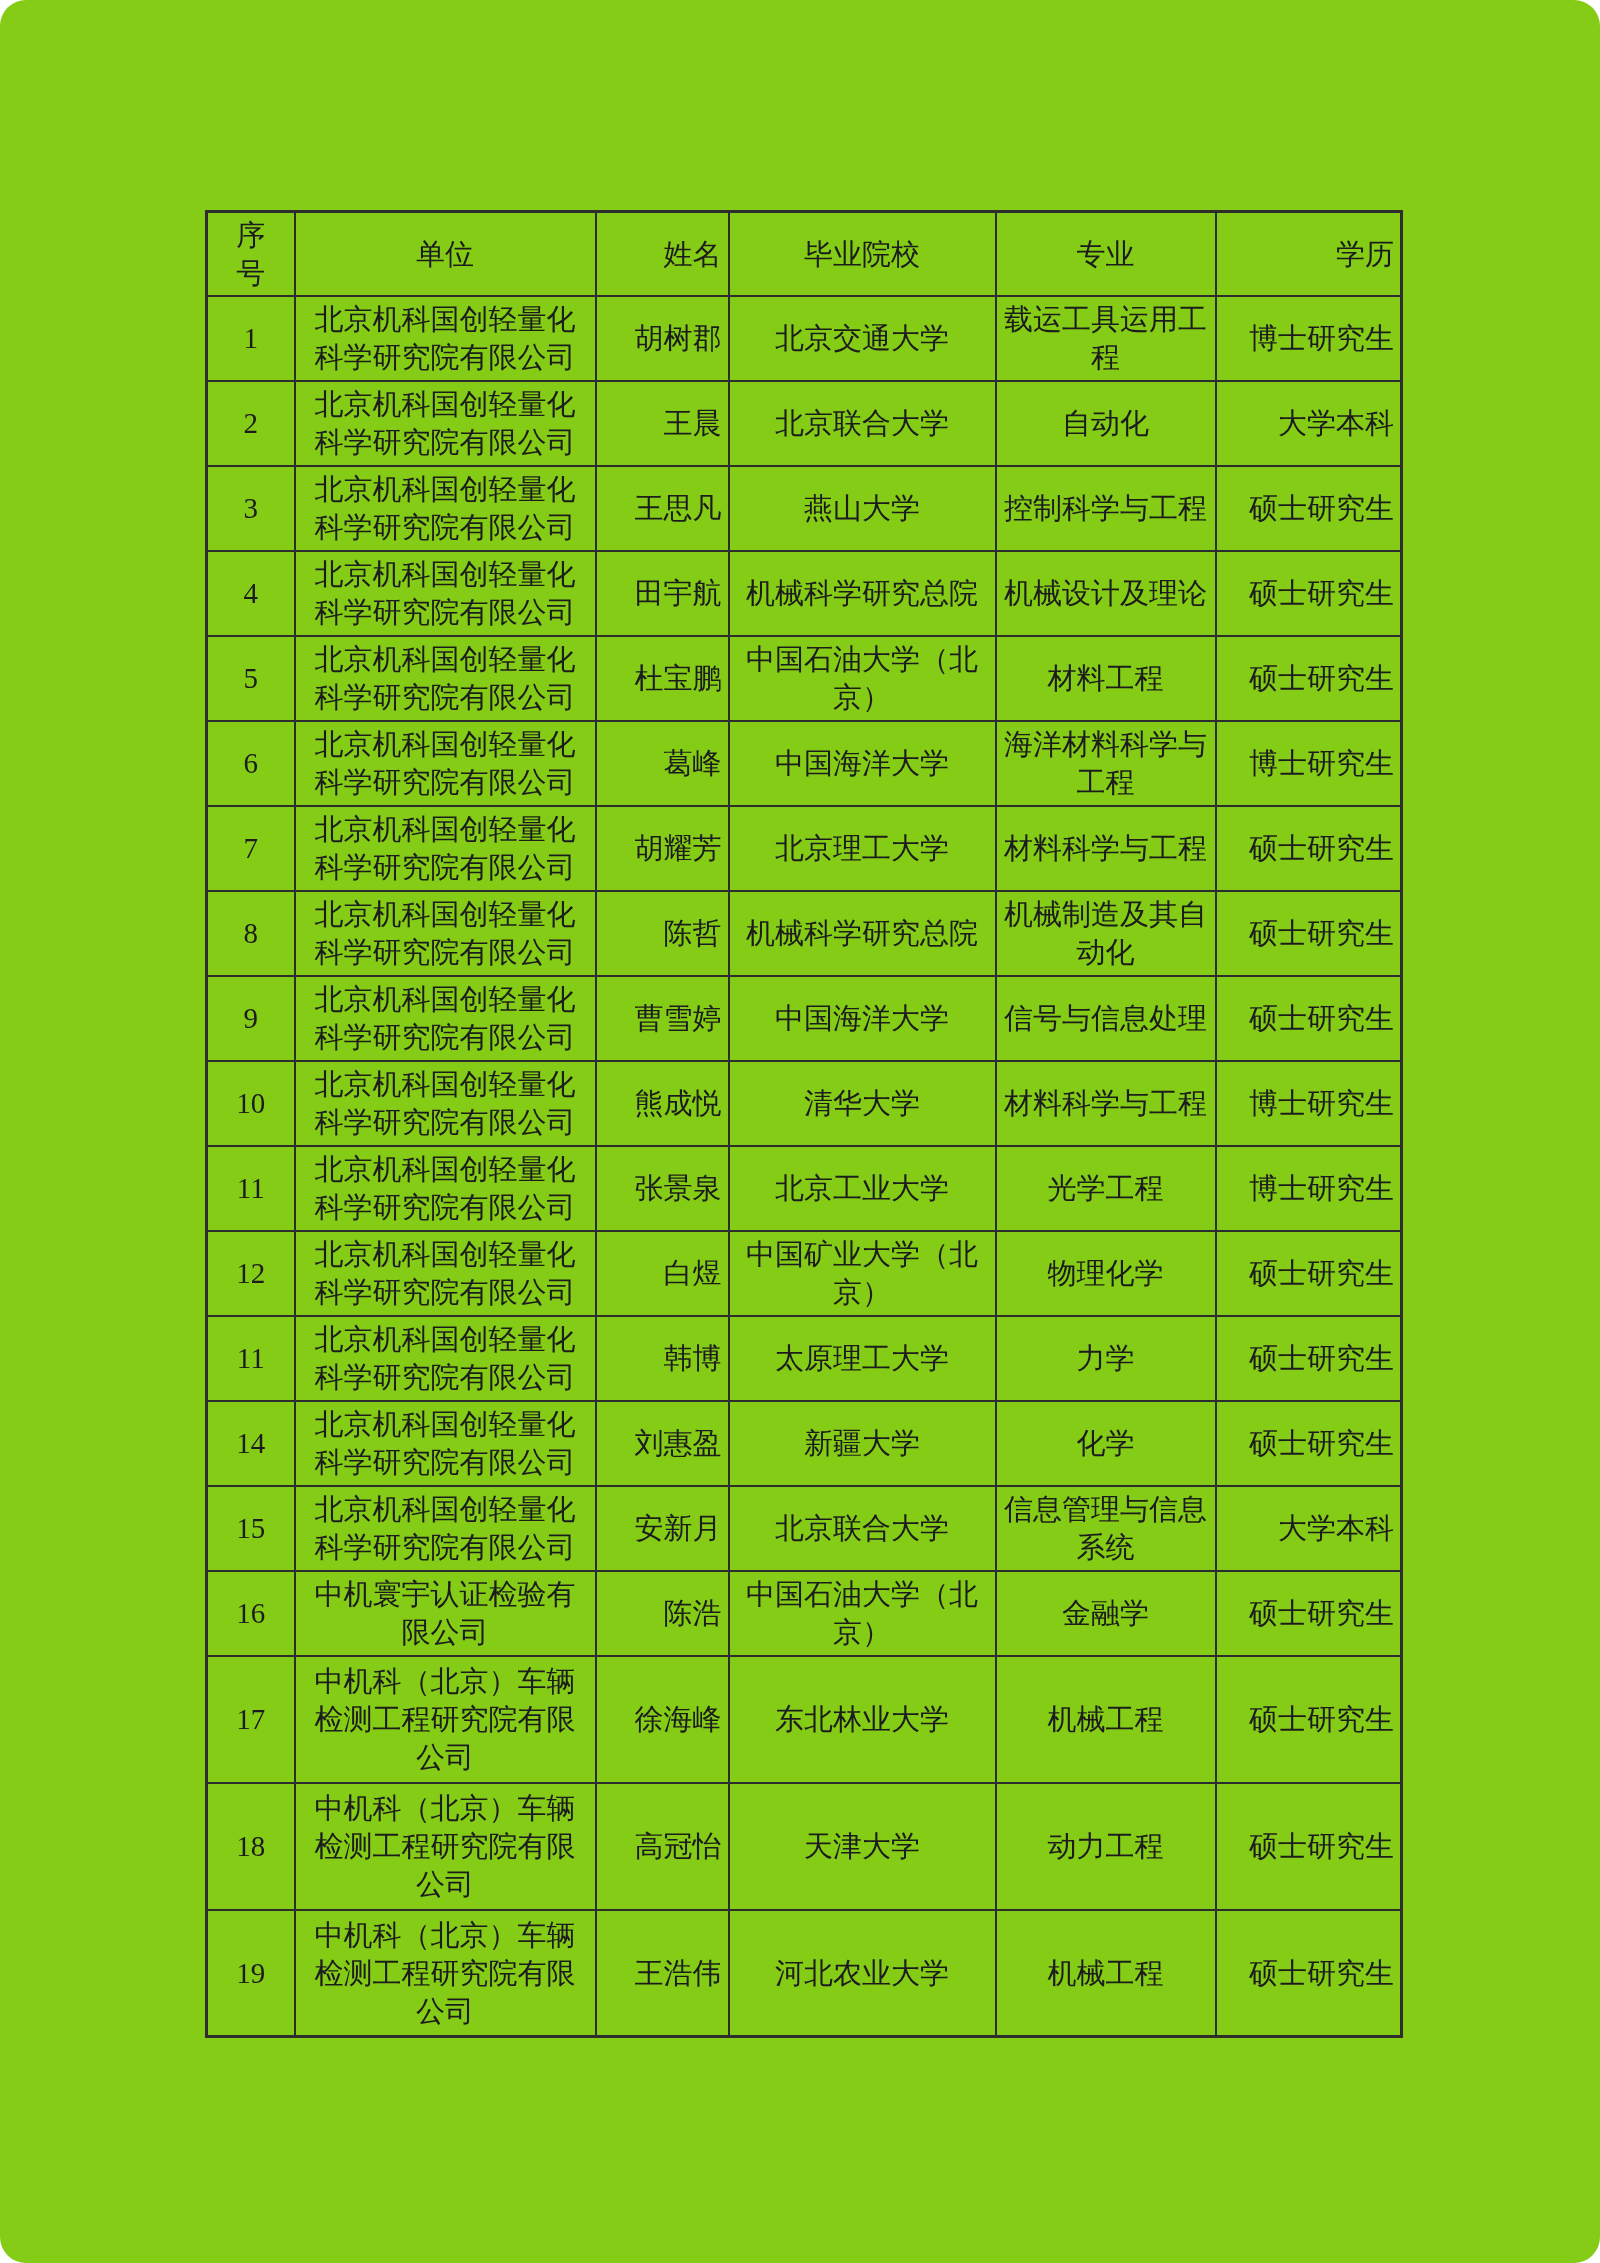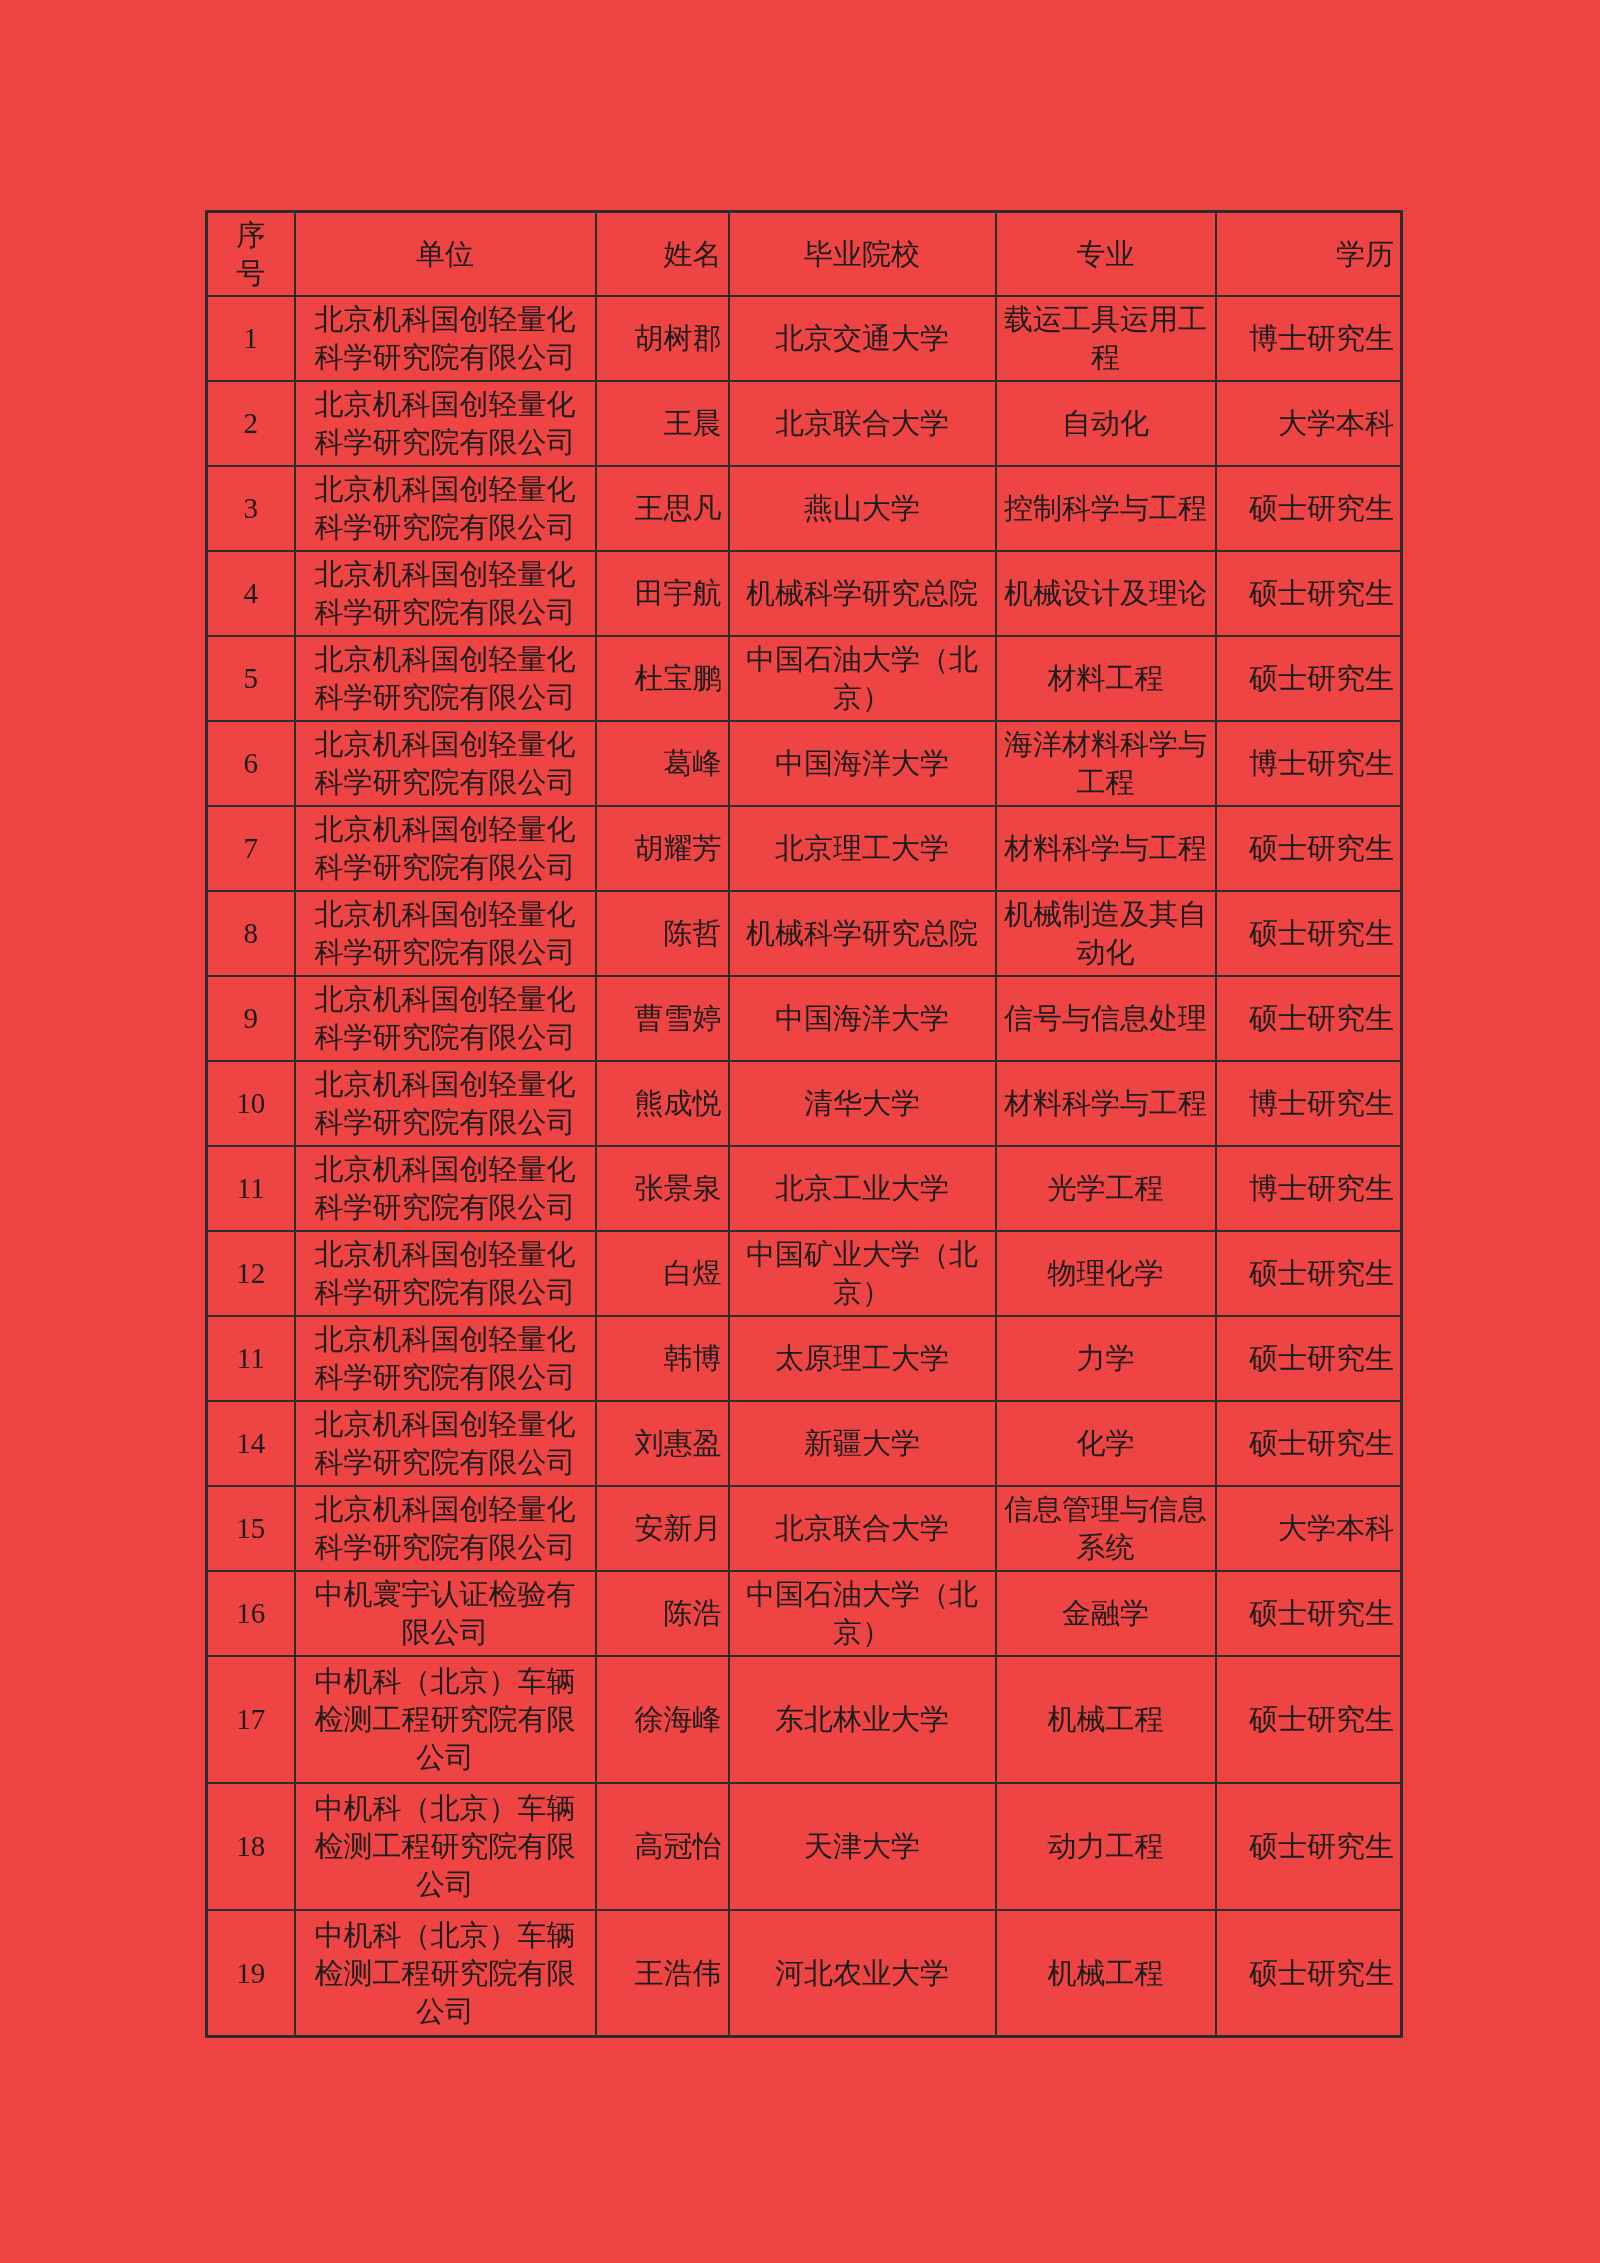--- a/index.html
+++ b/index.html
@@ -9,21 +9,22 @@
   body {
     width: 1600px;
     height: 2263px;
     background: #ffffff;
     position: relative;
     font-family: "Liberation Serif", "DejaVu Serif", serif;
   }
   .page {
     position: absolute;
     inset: 0;
-    background: #ef4444;
+    background: #84cc16;
+    border-radius: 26px;
   }
   table.roster {
     position: absolute;
     left: 205px;
     top: 210px;
     width: 1195px;
     border-collapse: collapse;
     table-layout: fixed;
     color: #1c1c1c;
     border: 3px solid #2d2d2d;

